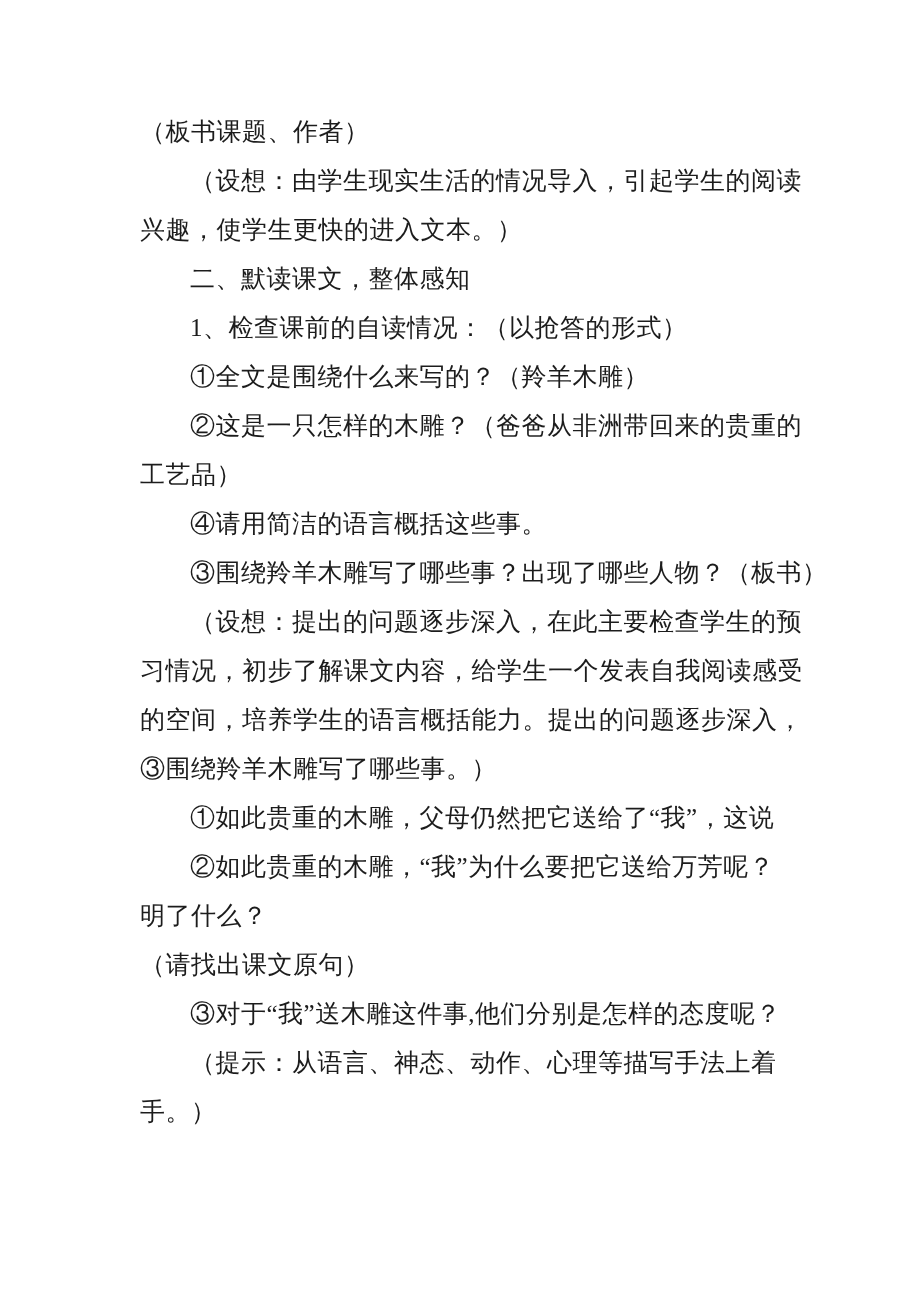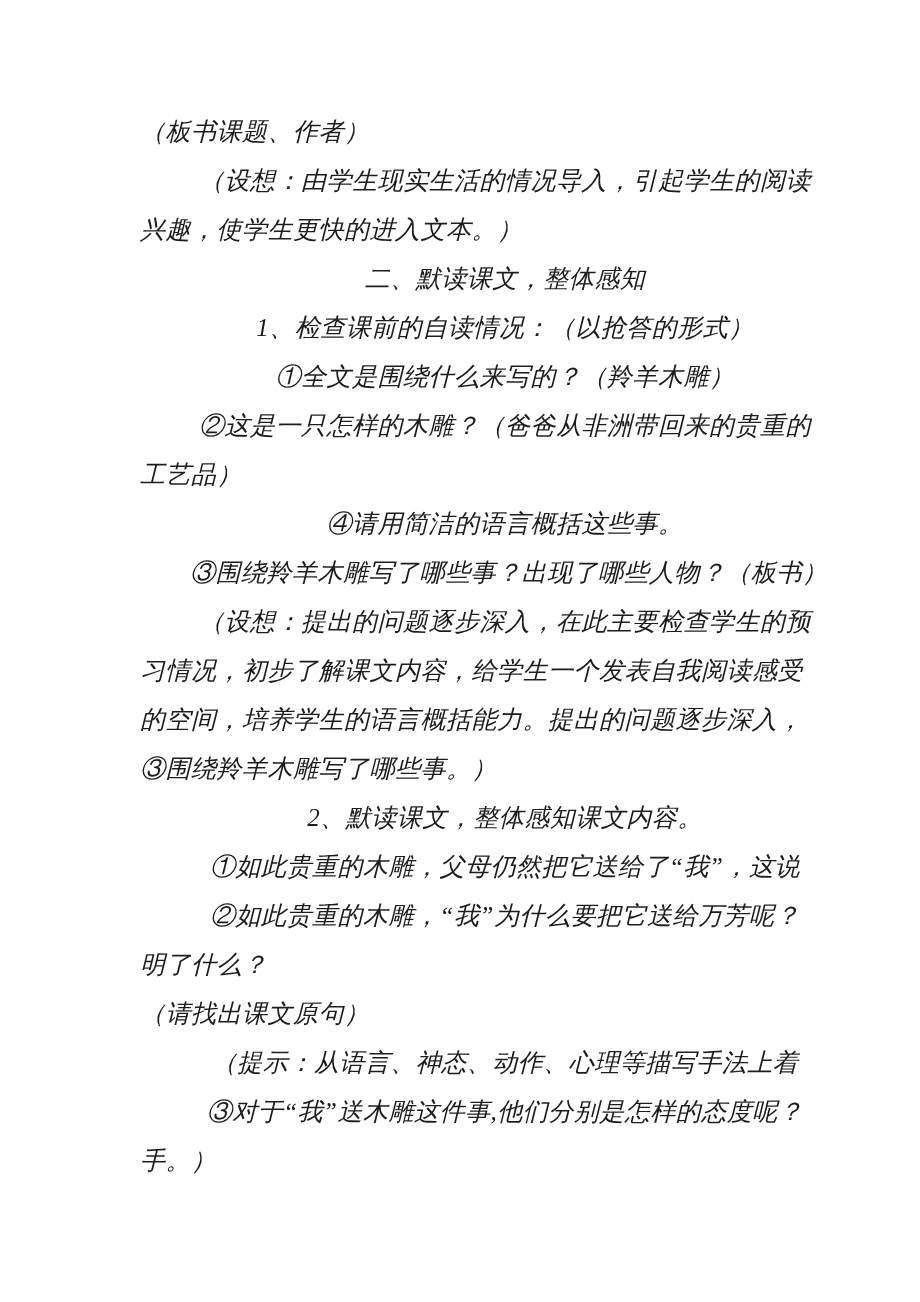--- a/index.html
+++ b/index.html
@@ -13,32 +13,30 @@
     height: 1302px;
     background: #ffffff;
     overflow: hidden;
     font-family: "Liberation Serif", "DejaVu Serif", serif;
   }
   .doc-body {
     position: absolute;
     left: 140px;
     top: 107px;
     width: 680px;
-    font-style: italic;
   }
   .line {
     font-size: 25px;
     line-height: 49px;
     color: #1c1c1c;
     white-space: nowrap;
     letter-spacing: 0.5px;
   }
   .line.ind {
     text-indent: 2em;
-    text-align: center;
   }
 </style>
 </head>
 <body>
 
 <div class="page">
   <div class="doc-body">
     <div class="line">（板书课题、作者）</div>
     <div class="line ind">（设想：由学生现实生活的情况导入，引起学生的阅读</div>
     <div class="line">兴趣，使学生更快的进入文本。）</div>
@@ -46,22 +44,21 @@
     <div class="line ind">1、检查课前的自读情况：（以抢答的形式）</div>
     <div class="line ind">①全文是围绕什么来写的？（羚羊木雕）</div>
     <div class="line ind">②这是一只怎样的木雕？（爸爸从非洲带回来的贵重的</div>
     <div class="line">工艺品）</div>
     <div class="line ind">④请用简洁的语言概括这些事。</div>
     <div class="line ind">③围绕羚羊木雕写了哪些事？出现了哪些人物？（板书）</div>
     <div class="line ind">（设想：提出的问题逐步深入，在此主要检查学生的预</div>
     <div class="line">习情况，初步了解课文内容，给学生一个发表自我阅读感受</div>
     <div class="line">的空间，培养学生的语言概括能力。提出的问题逐步深入，</div>
     <div class="line">③围绕羚羊木雕写了哪些事。）</div>
-    <div class="line ind">2、默读课文，整体感知课文内容。</div>
     <div class="line ind">①如此贵重的木雕，父母仍然把它送给了“我”，这说</div>
     <div class="line ind">②如此贵重的木雕，“我”为什么要把它送给万芳呢？</div>
     <div class="line">明了什么？</div>
     <div class="line">（请找出课文原句）</div>
+    <div class="line ind">③对于“我”送木雕这件事,他们分别是怎样的态度呢？</div>
     <div class="line ind">（提示：从语言、神态、动作、心理等描写手法上着</div>
-    <div class="line ind">③对于“我”送木雕这件事,他们分别是怎样的态度呢？</div>
     <div class="line">手。）</div>
   </div>
 </div>
 
 </body></html>

